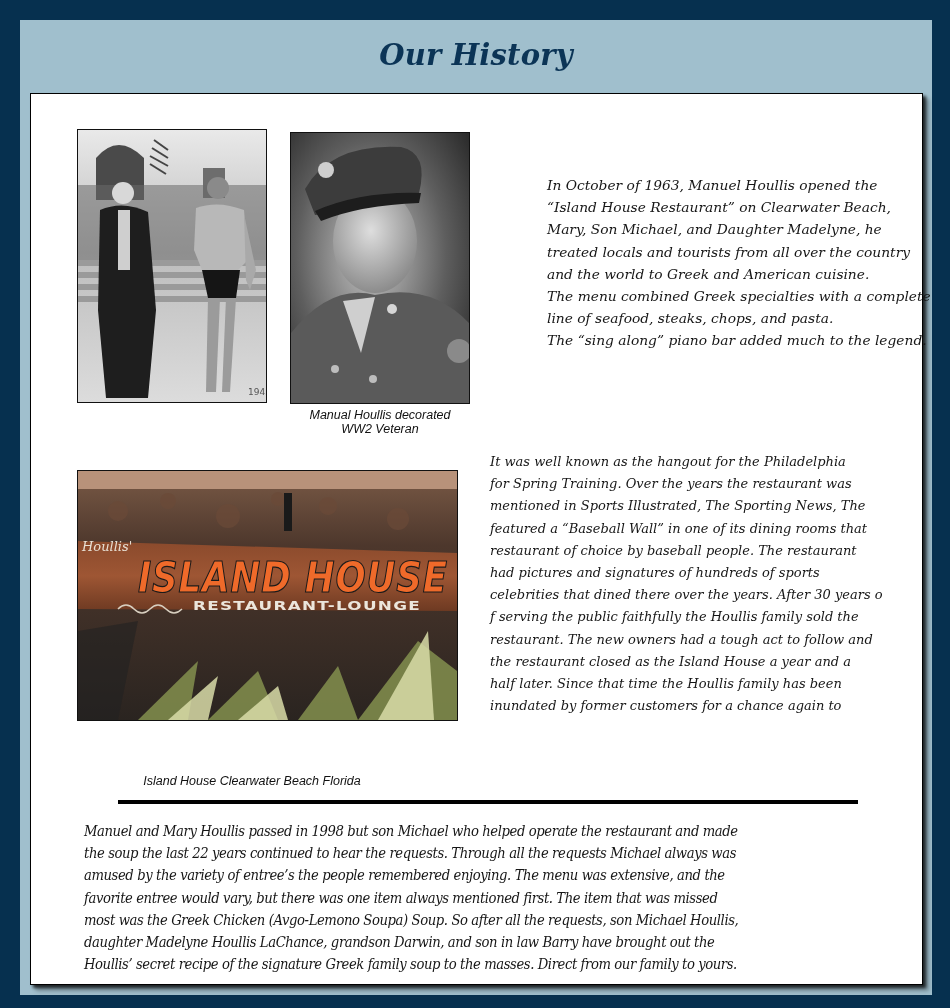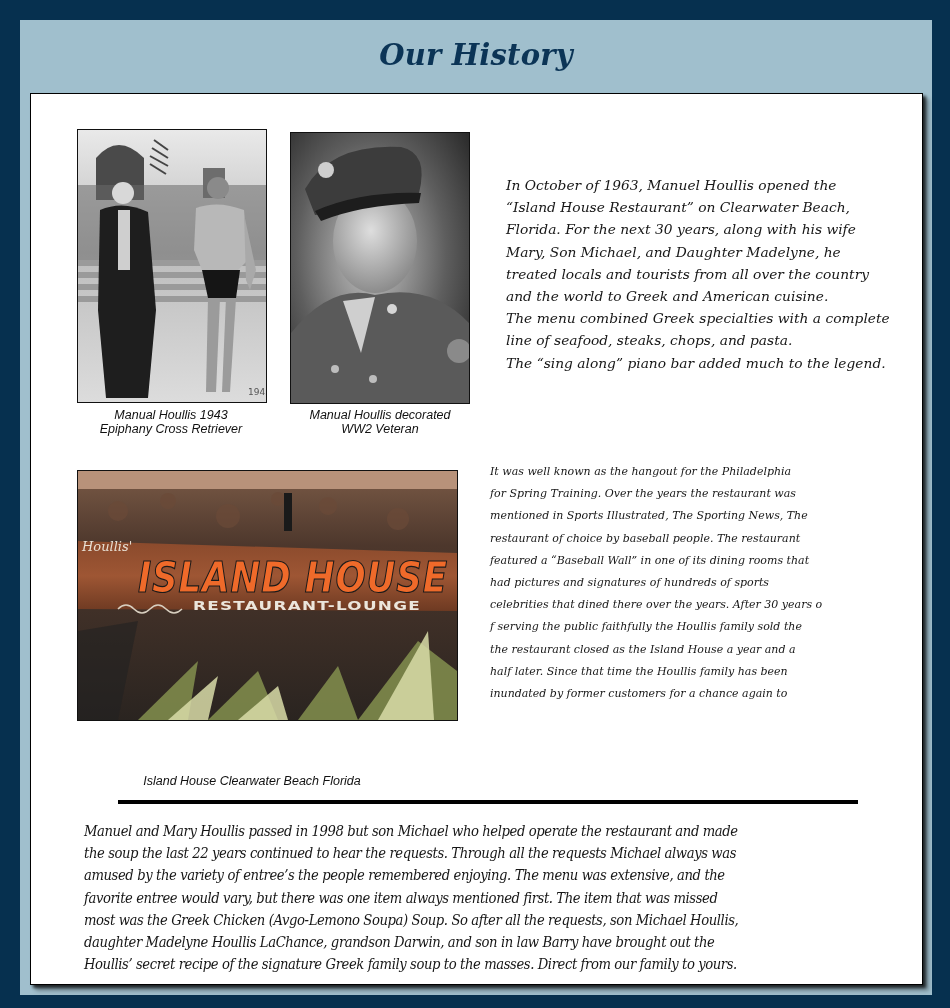--- a/index.html
+++ b/index.html
@@ -79,26 +79,26 @@
       color: #161616;
       margin: 0;
     }
     .story-intro {
       left: 475px;
       top: 80px;
       width: 400px;
       font-size: 13.8px;
       line-height: 22.2px;
     }
-    .story-intro .line { display: block; white-space: nowrap; }
+    .story-intro .line { display: block; white-space: nowrap; margin-left: 41px; }
     .story-baseball {
       left: 459px;
-      top: 367px;
+      top: 357px;
       width: 430px;
-      font-size: 11px;
+      font-size: 13px;
       line-height: 22.2px;
     }
     .story-baseball .line { display: block; white-space: nowrap; }
     .divider {
       position: absolute;
       left: 87px;
       top: 706px;
       width: 740px;
       height: 4px;
       background: #000;
@@ -183,29 +183,26 @@
         <path d="M24 78 Q70 58 130 60 L128 70 Q70 72 30 88 Z" fill="#1d1d1d"></path>
         <path d="M0 200 Q40 150 84 162 Q140 150 178 190 L178 270 L0 270 Z" fill="#5a5a5a"></path>
         <path d="M52 168 L84 164 L70 220 Z" fill="#cfcfcf"></path>
         <circle cx="101" cy="176" r="5" fill="#d6d6d6"></circle>
         <circle cx="168" cy="218" r="12" fill="#8a8a8a"></circle>
         <circle cx="44" cy="236" r="4" fill="#bdbdbd"></circle>
         <circle cx="82" cy="246" r="4" fill="#bdbdbd"></circle>
       </svg>
     </div>
 
-    <div class="caption caption-1">Manual Houllis 1943
-Epiphany Cross Retriever</div>
     <div class="caption caption-2">Manual Houllis decorated
 WW2 Veteran</div>
 
     <p class="story story-intro">
       <span class="line">In October of 1963, Manuel Houllis opened the</span>
       <span class="line">“Island House Restaurant” on Clearwater Beach,</span>
-      <span class="line">Florida. For the next 30 years, along with his wife</span>
       <span class="line">Mary, Son Michael, and Daughter Madelyne, he</span>
       <span class="line">treated locals and tourists from all over the country</span>
       <span class="line">and the world to Greek and American cuisine.</span>
       <span class="line">The menu combined Greek specialties with a complete</span>
       <span class="line">line of seafood, steaks, chops, and pasta.</span>
       <span class="line">The “sing along” piano bar added much to the legend.</span>
     </p>
 
     <div class="photo photo-3">
       <svg viewBox="0 0 379 249" preserveAspectRatio="none">
@@ -252,25 +249,26 @@
           <path d="M0 160 L60 150 L40 249 L0 249 Z" opacity="0.6"></path>
         </g>
       </svg>
     </div>
     <div class="caption caption-3">Island House Clearwater Beach Florida</div>
 
     <p class="story story-baseball">
       <span class="line">It was well known as the hangout for the Philadelphia</span>
       <span class="line">for Spring Training. Over the years the restaurant was</span>
       <span class="line">mentioned in Sports Illustrated, The Sporting News, The</span>
+      <span class="line">featured a “Baseball Wall” in one of its dining rooms that</span>
       <span class="line">restaurant of choice by baseball people. The restaurant</span>
-      <span class="line">featured a “Baseball Wall” in one of its dining rooms that</span>
       <span class="line">had pictures and signatures of hundreds of sports</span>
       <span class="line">celebrities that dined there over the years. After 30 years o</span>
       <span class="line">f serving the public faithfully the Houllis family sold the</span>
+      <span class="line">restaurant. The new owners had a tough act to follow and</span>
       <span class="line">the restaurant closed as the Island House a year and a</span>
       <span class="line">half later. Since that time the Houllis family has been</span>
       <span class="line">inundated by former customers for a chance again to</span>
     </p>
 
     <div class="divider"></div>
 
     <p class="story story-soup">
       <span class="line">Manuel and Mary Houllis passed in 1998 but son Michael who helped operate the restaurant and made</span>
       <span class="line">the soup the last 22 years continued to hear the requests. Through all the requests Michael always was</span>

